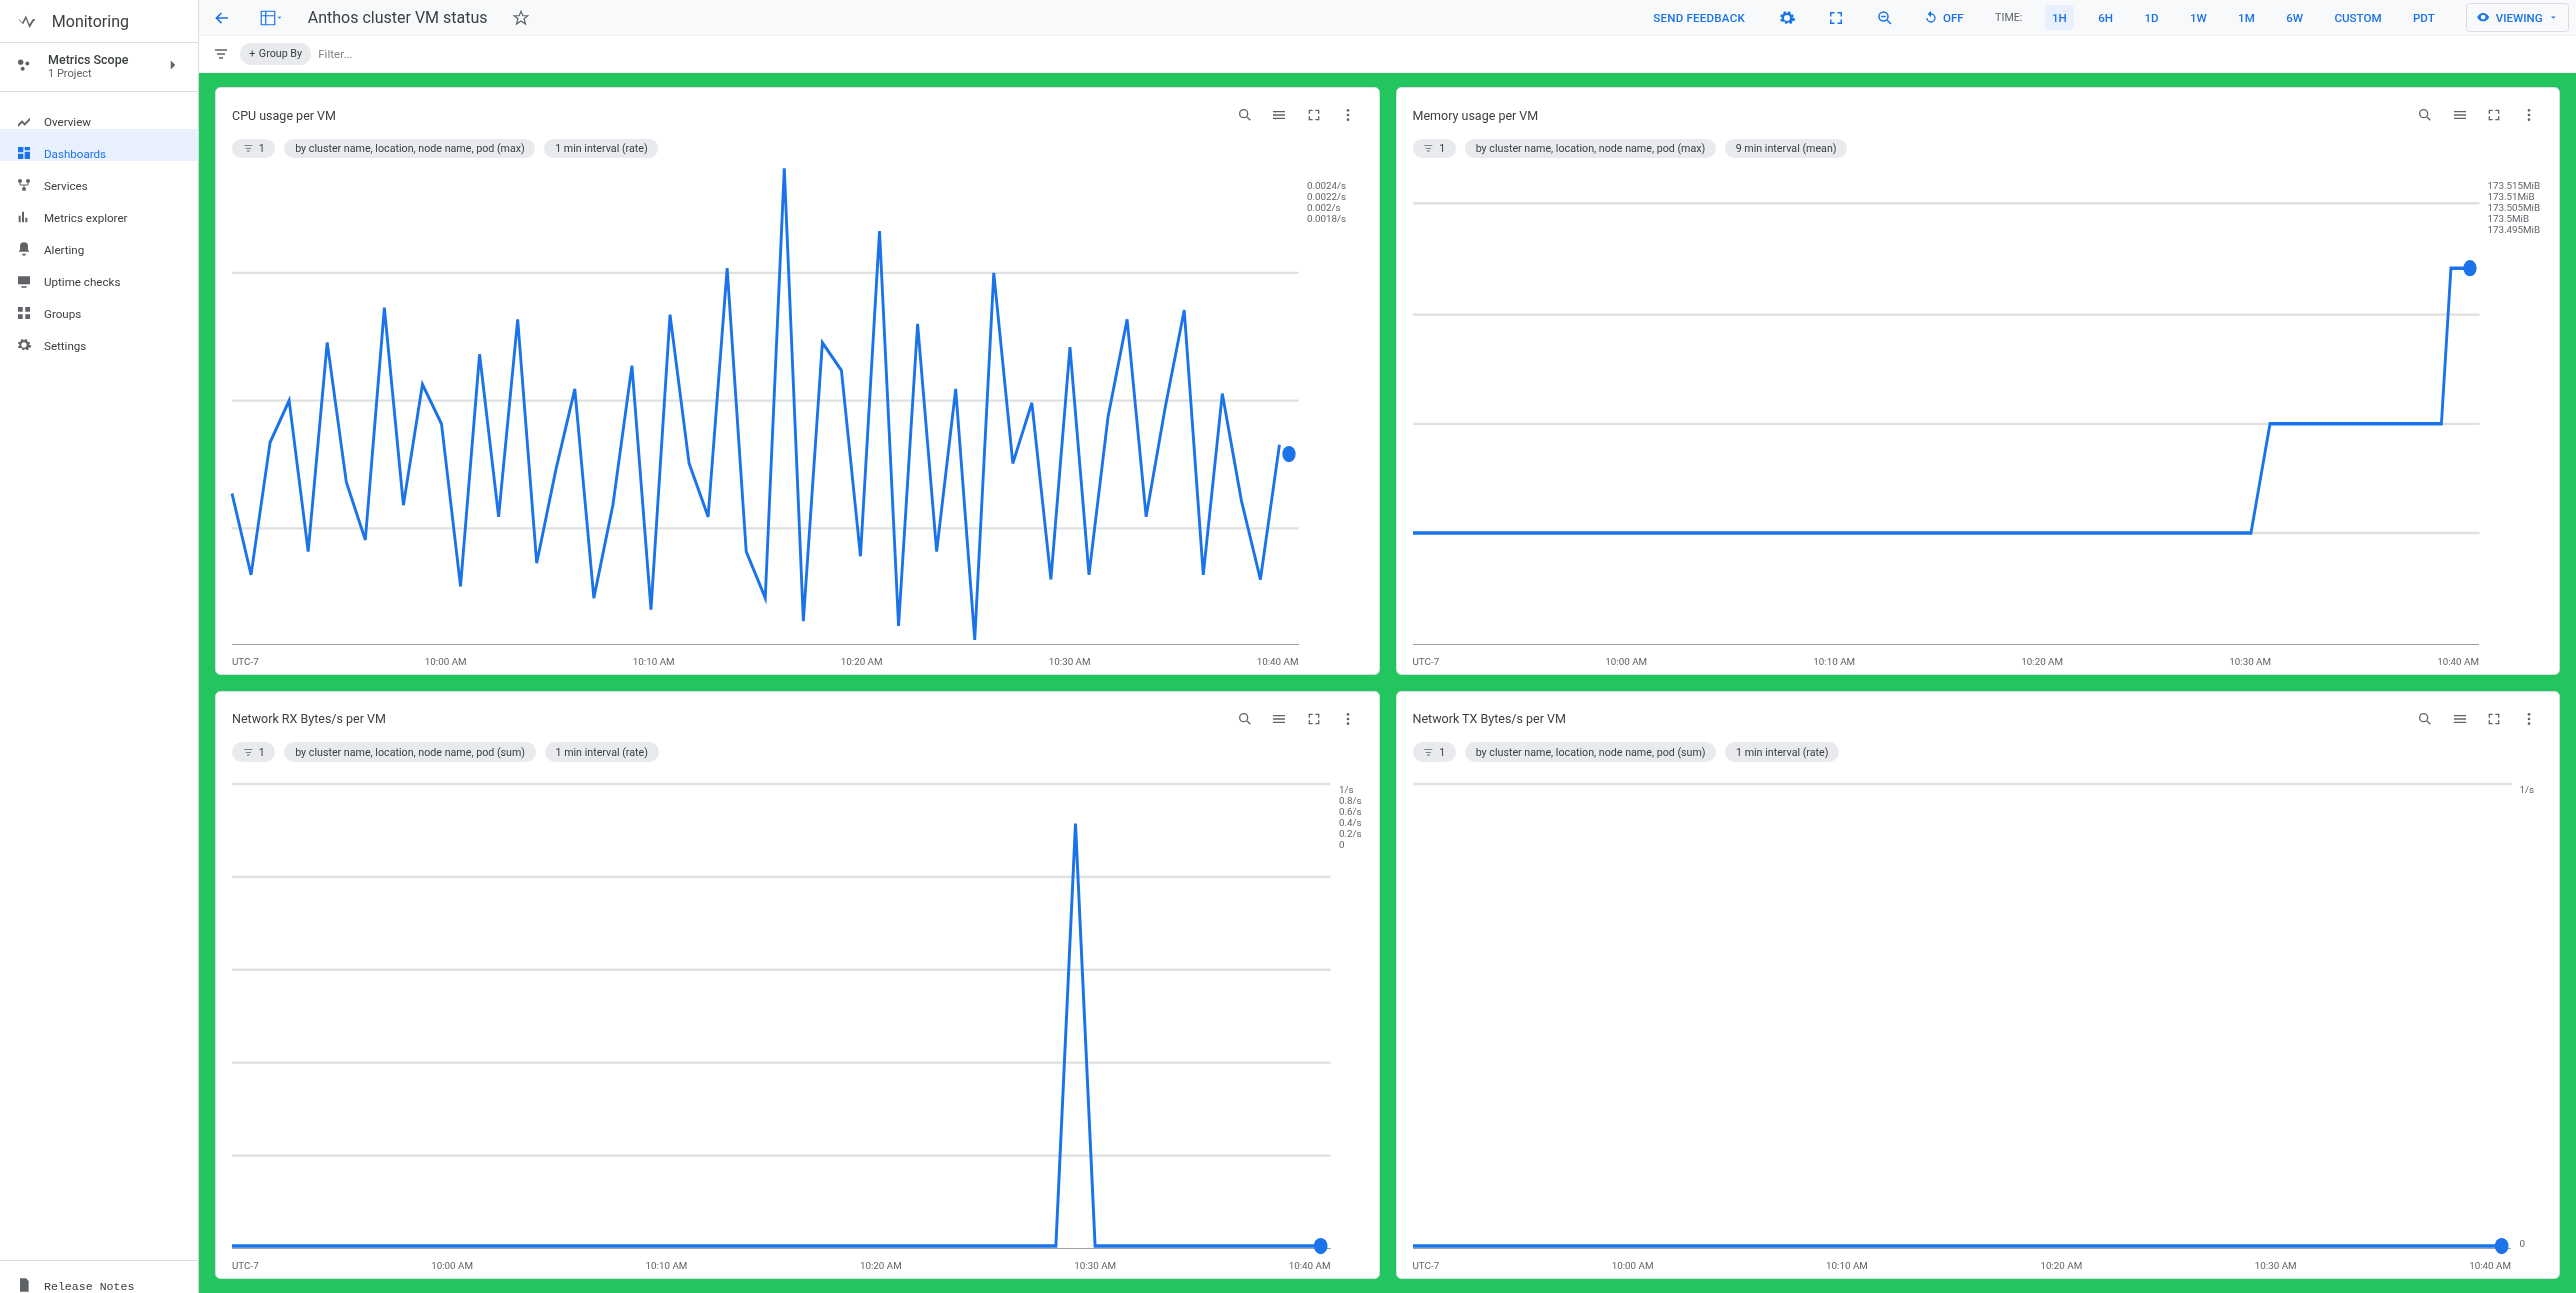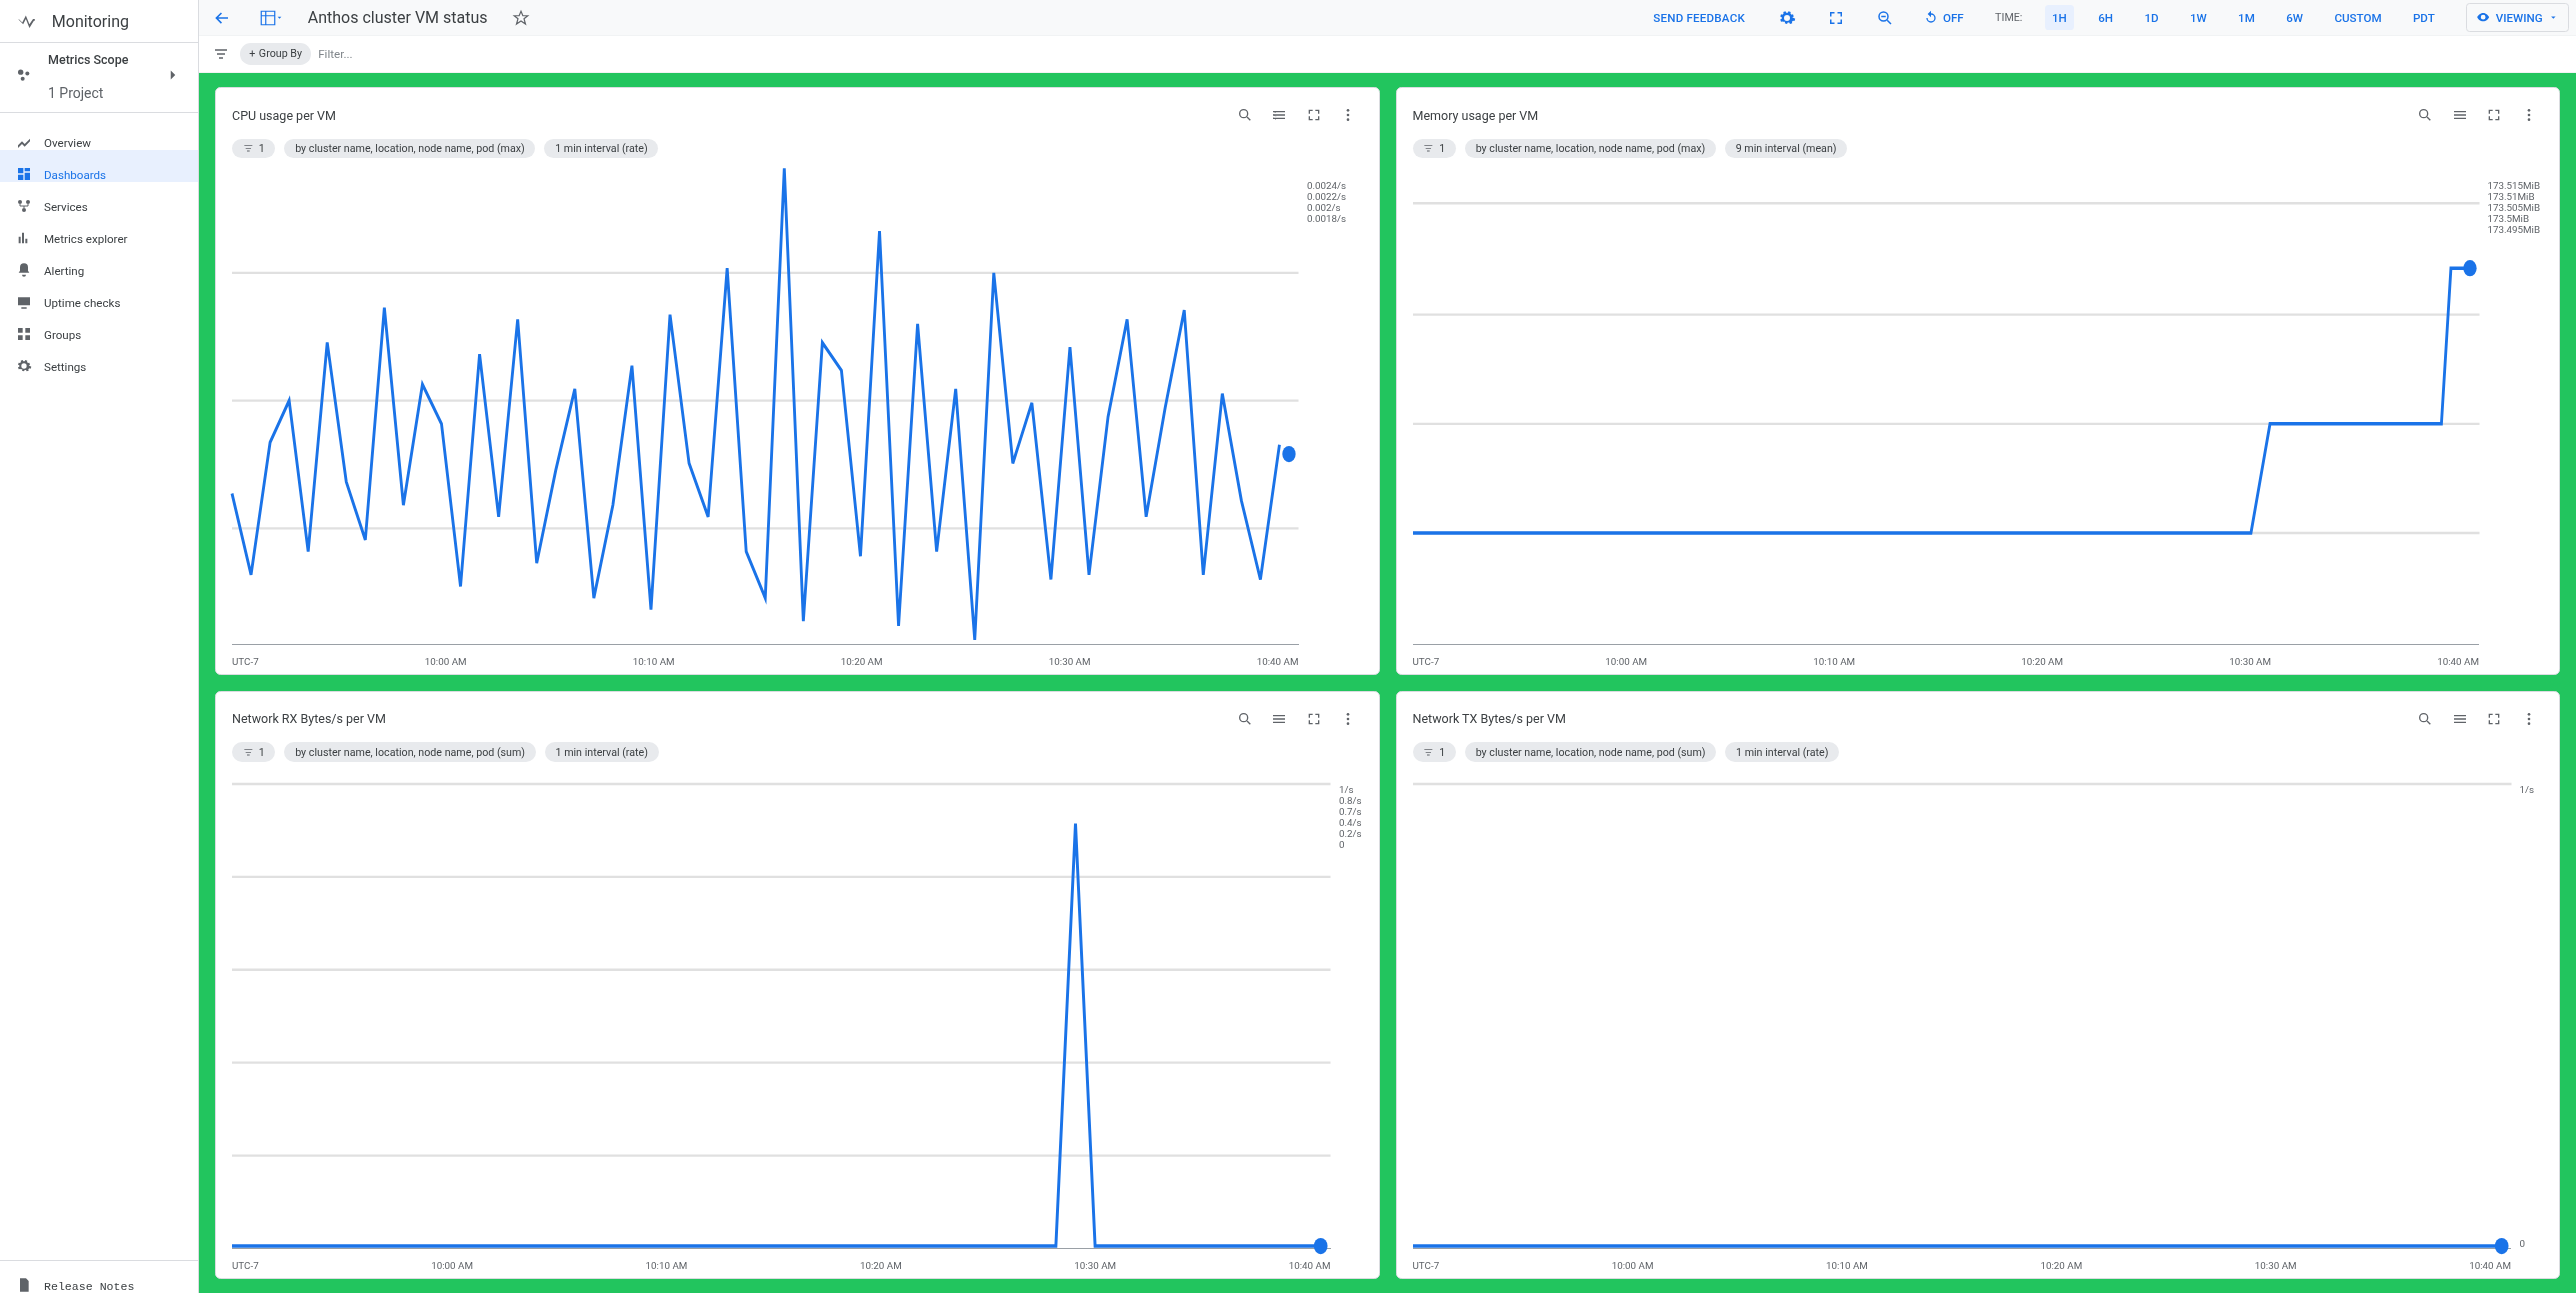--- a/index.html
+++ b/index.html
@@ -7,21 +7,21 @@
   
   
   .app { display: flex; height: 100vh; }
   .side { width: 199px; border-right: 0.9px solid #dadce0; display: flex; flex-direction: column; }
   .side-header { display: flex; align-items: center; gap: 14.3px; padding: 0 16px; height: 43px; border-bottom: 0.9px solid #dadce0; font-size: 16px; color: #3c4043; }
   .side-header .logo { width: 21.5px; height: 21.5px; display: inline-flex; }
   
   .scope-row { display: flex; align-items: center; justify-content: space-between; padding: 9px 16px 10.7px 48px; position: relative; font-size: 12.5px; }
   .scope-row .scope-icon { position: absolute; left: 16px; top: 50%; transform: translateY(-50%); color: #5f6368; }
   .scope-row .scope-title { font-weight: 500; color: #3c4043; }
-  .scope-row .scope-sub { font-size: 14px; color: #5f6368; margin-top: 18px; }
+  .scope-row .scope-sub { font-size: 11px; color: #5f6368; margin-top: 0; }
   .scope-row .chev { color: #5f6368; }
   
   .nav-list { padding: 5.4px 0; border-top: 0.9px solid #dadce0; flex: 1; }
   .nav-item { display: flex; align-items: flex-end; gap: 12px; height: 32px; padding: 0 16px; color: #3c4043; font-size: 11.6px; cursor: pointer; }
   .nav-item .nico { width: 16px; color: #5f6368; display: flex; justify-content: center; }
   .nav-item.active { background: #e8f0fe; color: #1a73e8; }
   .nav-item.active .nico { color: #1a73e8; }
   
   .side-footer { border-top: 0.9px solid #dadce0; font-family: Liberation Mono, monospace; }
   
@@ -454,21 +454,21 @@
                   <line x1="0" y1="120" x2="560" y2="120"></line>
                   <line x1="0" y1="160" x2="560" y2="160"></line>
                 </g>
               <polyline class="series" points="0,199 420,199 430,17 440,199 555,199"></polyline>
               <circle class="dot" cx="555" cy="199" r="3.5"></circle>
             </svg>
           </div>
           <div class="yaxis narrow">
             <span>1/s</span>
             <span>0.8/s</span>
-            <span>0.7/s</span>
+            <span>0.6/s</span>
             <span>0.4/s</span>
             <span>0.2/s</span>
             <span>0</span>
           </div>
           <div class="xaxis small-right">
             <span>UTC-7</span>
             <span>10:00 AM</span>
             <span>10:10 AM</span>
             <span>10:20 AM</span>
             <span>10:30 AM</span>

